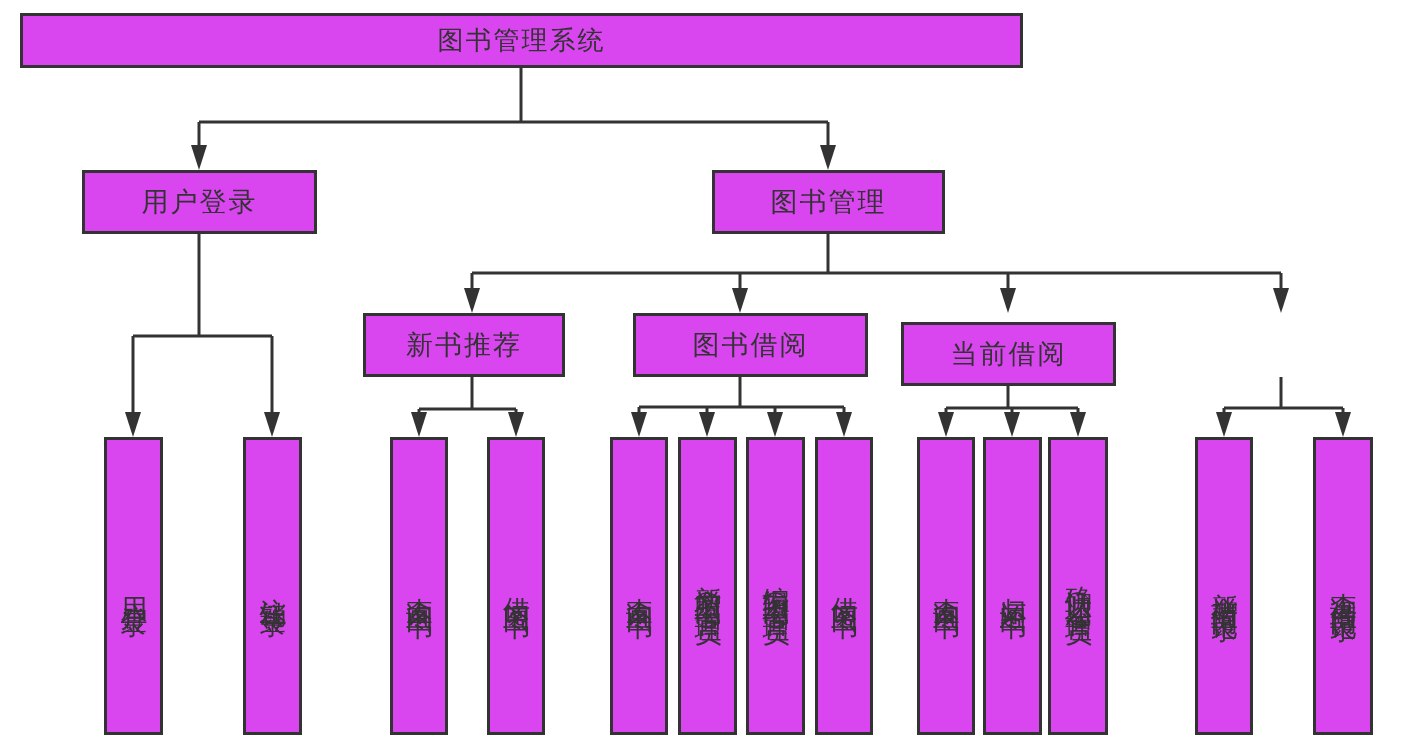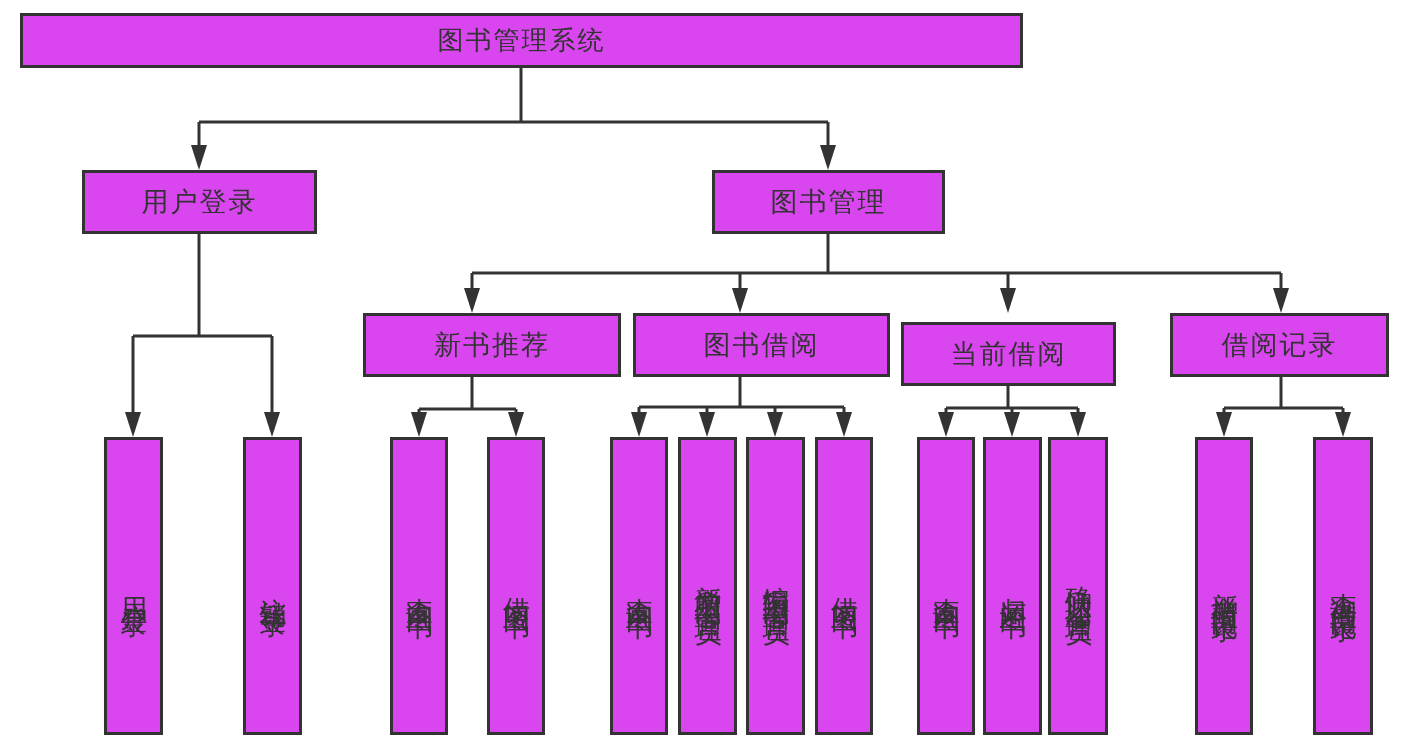--- a/index.html
+++ b/index.html
@@ -98,31 +98,28 @@
     <span class="hlbl">图书管理系统</span>
   </div>
 
   <div class="box" style="left:82px;top:170px;width:235px;height:64px;">
     <span class="hlbl">用户登录</span>
   </div>
   <div class="box" style="left:712px;top:170px;width:233px;height:64px;align-items:center;">
     <span class="hlbl">图书管理</span>
   </div>
 
-  <div class="box" style="left:363px;top:313px;width:258px;height:64px;">
+  <div class="box" style="left:363px;top:313px;width:202px;height:64px;">
     <span class="hlbl">新书推荐</span>
   </div>
-  <div class="box" style="left:633px;top:313px;width:257px;height:64px;">
+  <div class="box" style="left:633px;top:313px;width:235px;height:64px;">
     <span class="hlbl">图书借阅</span>
   </div>
   <div class="box" style="left:901px;top:313px;width:215px;height:64px;margin-top:9px;">
     <span class="hlbl">当前借阅</span>
-  </div>
-  <div class="box" style="left:1170px;top:313px;width:219px;height:64px;">
-    <span class="hlbl">借阅记录</span>
   </div>
 
   <div class="box" style="left:104px;top:437px;width:59px;height:298px;">
     <span class="vlbl">用户登录</span>
   </div>
   <div class="box" style="left:243px;top:437px;width:59px;height:298px;">
     <span class="vlbl">注销登录</span>
   </div>
 
   <div class="box" style="left:390px;top:437px;width:58px;height:298px;">

